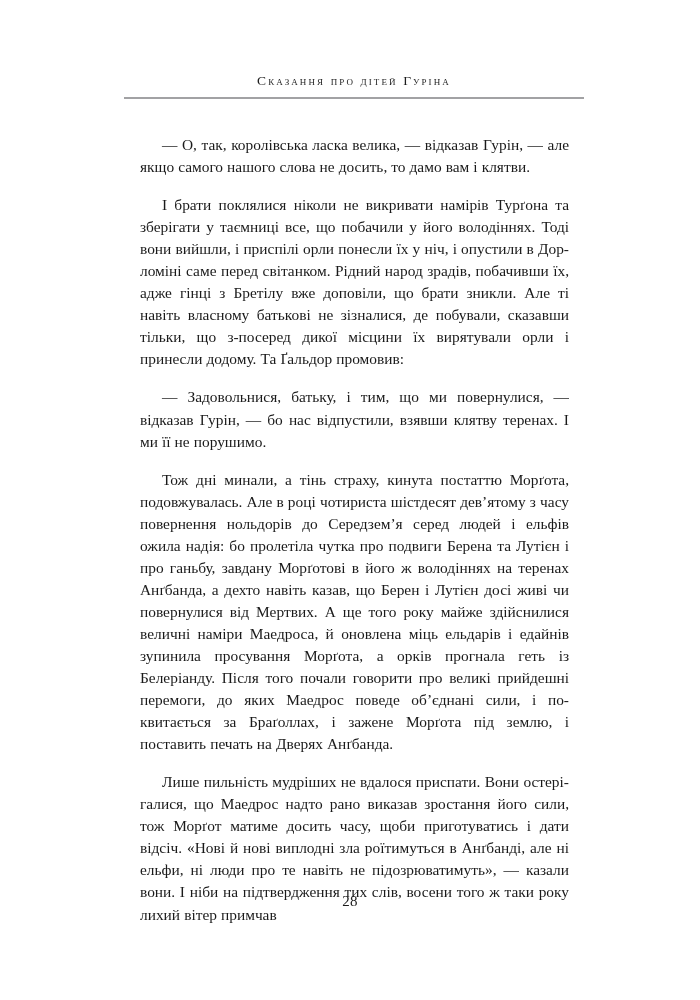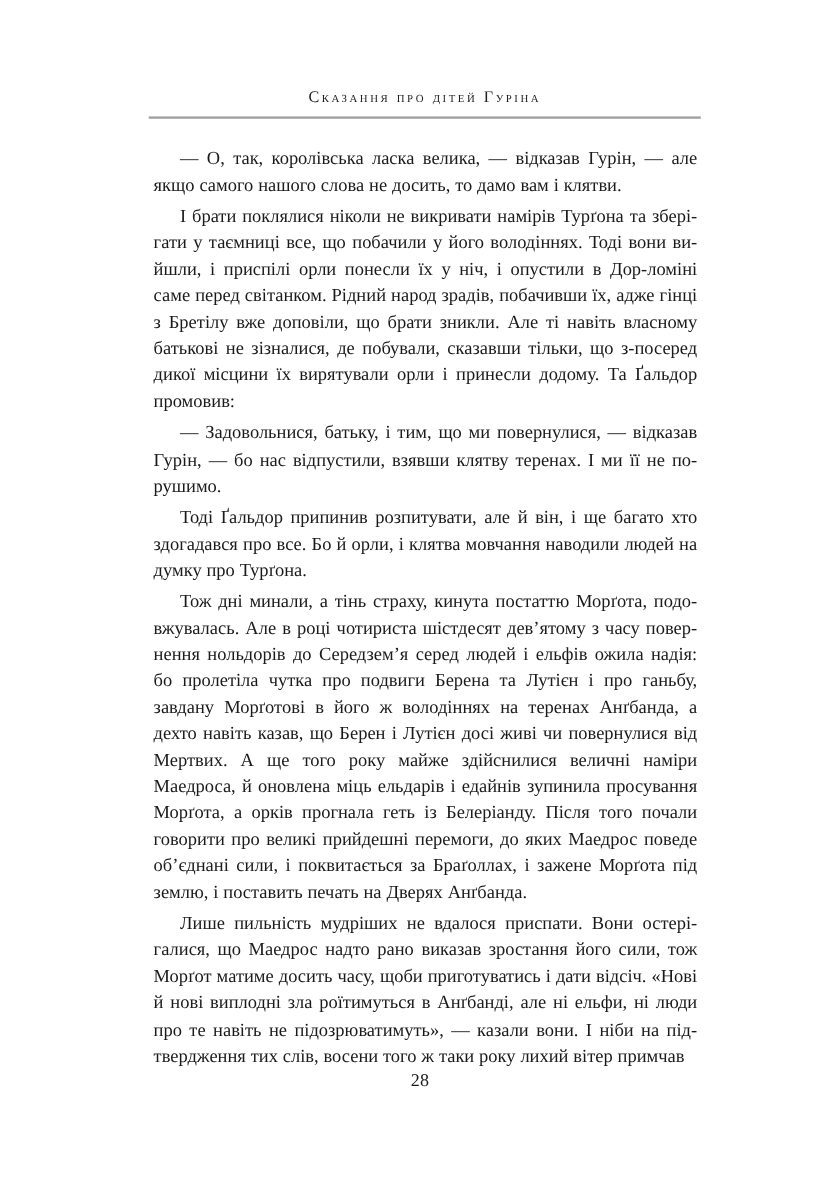--- a/index.html
+++ b/index.html
@@ -50,21 +50,21 @@
   }
 
   .text-column {
     position: absolute;
     left: 124px;
     top: 118px;
     width: 461px;
   }
 
   .para {
-    margin: 4px;
+    margin: 16px;
     text-indent: 22px;
     text-align: justify;
     text-justify: inter-word;
     font-size: 15.4px;
     line-height: 22.05px;
     color: #1a1a1a;
     hyphens: manual;
     word-spacing: 0.2px;
   }
 
@@ -86,20 +86,19 @@
 
   <div class="page-header">
     <div class="running-head">Сказання про дітей Гуріна</div>
     <div class="header-rule"></div>
   </div>
 
   <div class="text-column">
     <p class="para">— О, так, королівська ласка велика, — відказав Гурін, — але якщо самого нашого слова не досить, то дамо вам і клятви.</p>
     <p class="para">І брати поклялися ніколи не викривати намірів Турґона та збері­гати у таємниці все, що побачили у його володіннях. Тоді вони ви­йшли, і приспілі орли понесли їх у ніч, і опустили в Дор-ломіні саме перед світанком. Рідний народ зрадів, побачивши їх, адже гінці з Бре­тілу вже доповіли, що брати зникли. Але ті навіть власному батькові не зізналися, де побували, сказавши тільки, що з-посеред дикої міс­цини їх вирятували орли і принесли додому. Та Ґальдор промовив:</p>
     <p class="para">— Задовольнися, батьку, і тим, що ми повернулися, — відказав Гурін, — бо нас відпустили, взявши клятву теренах. І ми її не по­рушимо.</p>
-    <p class="para">Тоді Ґальдор припинив розпитувати, але й він, і ще багато хто здогадався про все. Бо й орли, і клятва мовчання наводили людей на думку про Турґона.</p>
     <p class="para">Тож дні минали, а тінь страху, кинута постаттю Морґота, подо­вжувалась. Але в році чотириста шістдесят дев’ятому з часу повер­нення нольдорів до Середзем’я серед людей і ельфів ожила надія: бо пролетіла чутка про подвиги Берена та Лутієн і про ганьбу, завдану Морґотові в його ж володіннях на теренах Анґбанда, а дехто навіть казав, що Берен і Лутієн досі живі чи повернулися від Мертвих. А ще того року майже здійснилися величні наміри Маедроса, й онов­лена міць ельдарів і едайнів зупинила просування Морґота, а орків прогнала геть із Белеріанду. Після того почали говорити про великі прийдешні перемоги, до яких Маедрос поведе об’єднані сили, і по­квитається за Браґоллах, і зажене Морґота під землю, і поставить печать на Дверях Анґбанда.</p>
     <p class="para">Лише пильність мудріших не вдалося приспати. Вони остері­галися, що Маедрос надто рано виказав зростання його сили, тож Морґот матиме досить часу, щоби приготуватись і дати відсіч. «Нові й нові виплодні зла роїтимуться в Анґбанді, але ні ельфи, ні люди про те навіть не підозрюватимуть», — казали вони. І ніби на під­твердження тих слів, восени того ж таки року лихий вітер примчав</p>
   </div>
 
   <div class="folio">28</div>
 
 </div>
 
 </body></html>

